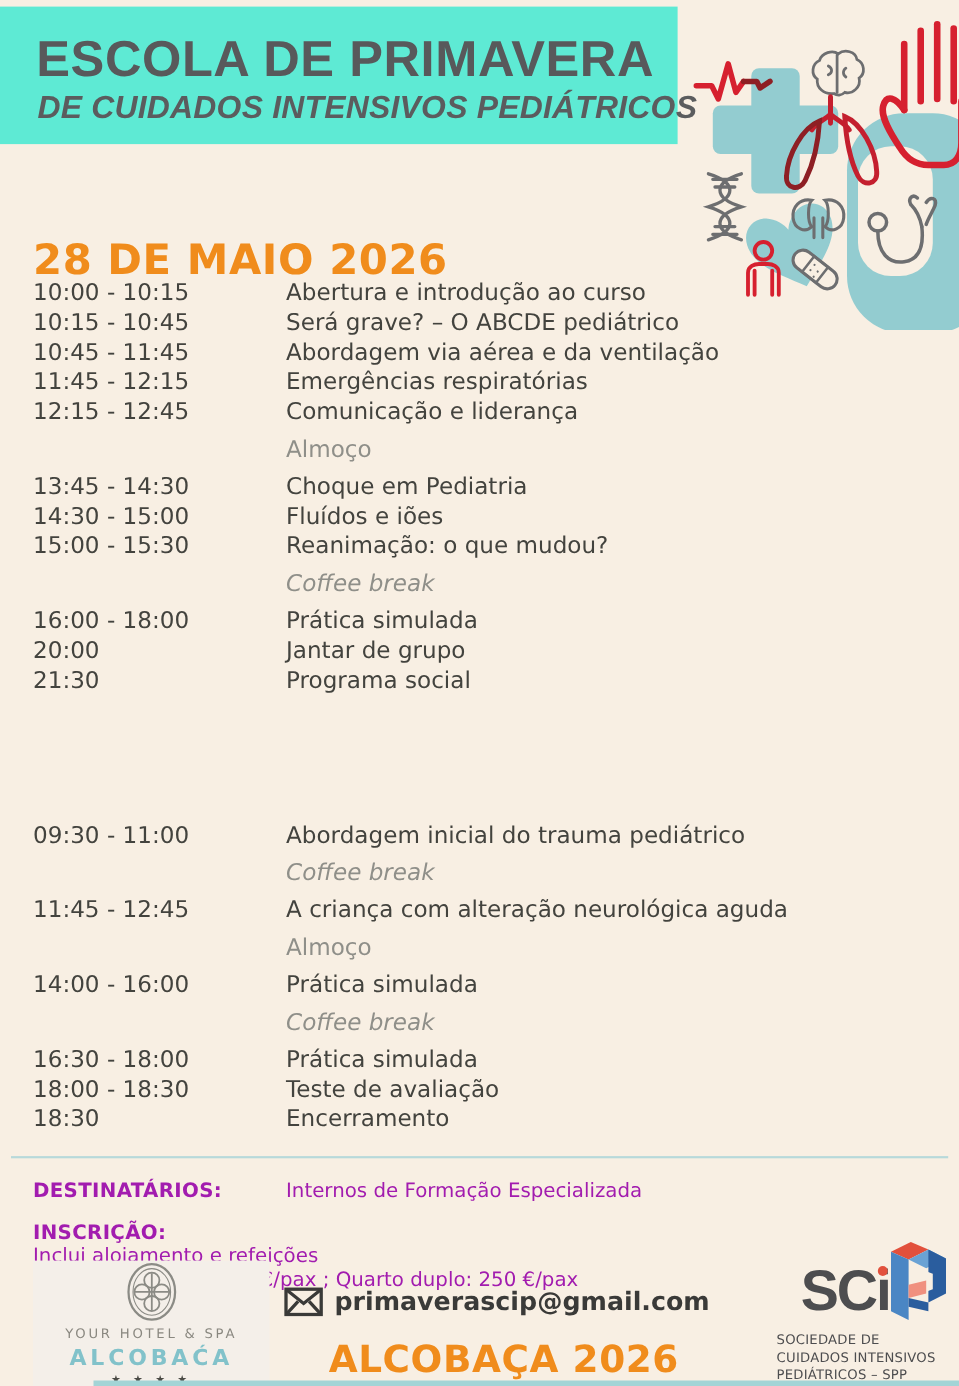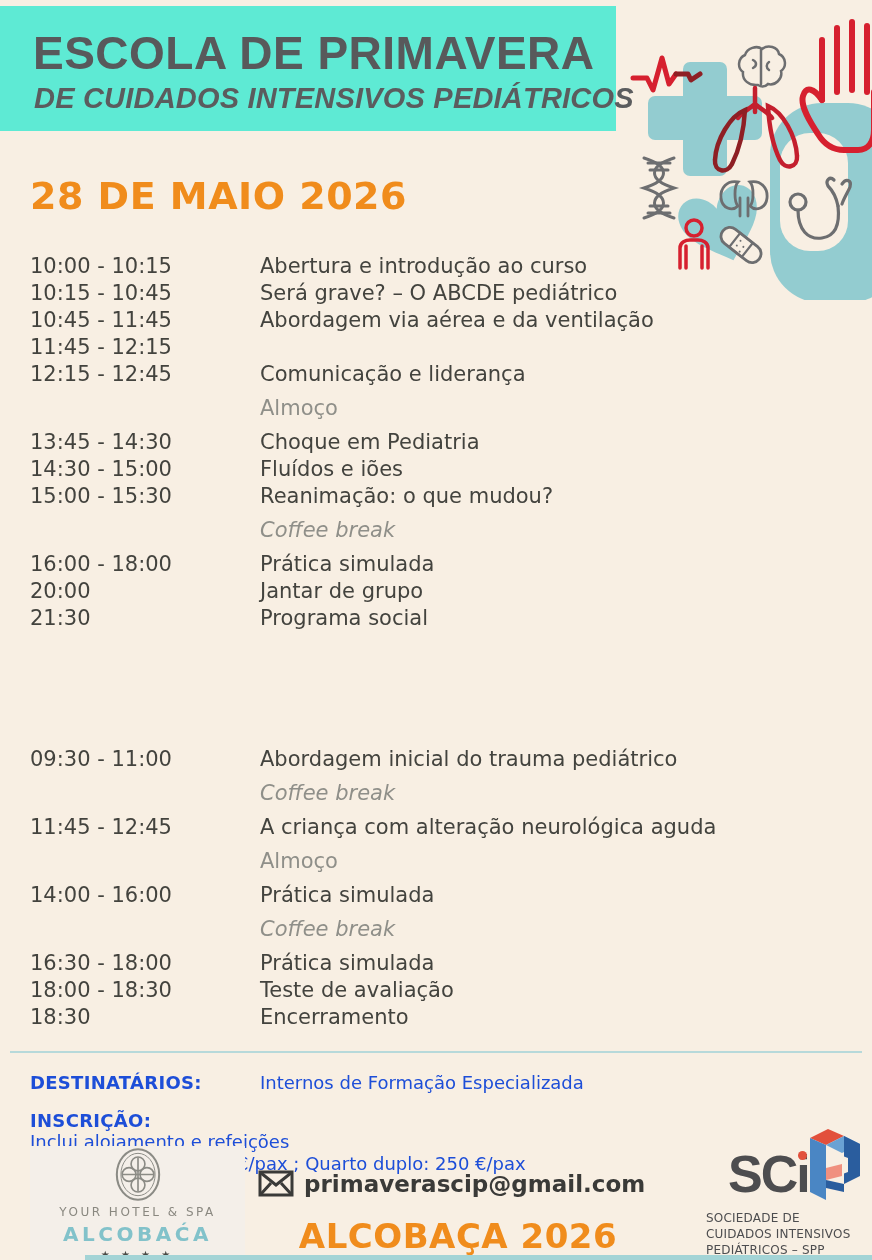--- a/index.html
+++ b/index.html
@@ -13,36 +13,36 @@
   .header-subtitle{position:absolute;left:34px;top:76px;font-family:"Liberation Sans",sans-serif;
     font-weight:bold;font-style:italic;font-size:29px;color:#5b5c5e;letter-spacing:.2px;white-space:nowrap;}
 
   
   .illustration{position:absolute;right:0;top:0;width:262px;height:300px;}
 
   
   .day-heading{position:absolute;font-weight:bold;font-size:38px;color:#f* ;}
   .h1{left:30px;top:174px;}
   .h2{left:30px;top:662px;}
-  .day-heading{color:#f08c1c;letter-spacing:.5px;white-space:nowrap;}
+  .day-heading{color:#f08c1c;letter-spacing:.5px;white-space:nowrap;margin-top:40px;}
   .rows{position:absolute;left:30px;width:820px;}
   .rows1{top:253px;}
   .rows2{top:746px;}
   .row{display:flex;line-height:27px;font-size:21px;color:#43433e;}
   .row .time{width:230px;flex-shrink:0;white-space:nowrap;}
   .row .session{flex:1;white-space:nowrap;}
   .row.break{margin:7px 0;color:#8f8f89;}
   .row.break .session{color:#8f8f89;}
   .row.italic .session{font-style:italic;}
 
   
   .separator{position:absolute;left:10px;top:1051px;width:852px;height:2px;background:#b7d9da;}
 
   
-  .info-row{position:absolute;left:30px;display:flex;font-size:18px;color:#1d4ed8;}
+  .info-row{position:absolute;left:30px;display:flex;font-size:18px;color:#a21caf;}
   .info-row .label{width:230px;flex-shrink:0;font-weight:bold;letter-spacing:.3px;}
   .info-row .value{line-height:22px;}
   .r-dest{top:1072px;}
   .r-insc{top:1110px;flex-direction:column;}
 
   
   .hotel-box{position:absolute;left:30px;top:1146px;width:215px;height:114px;background:#f4efe9;
     display:flex;flex-direction:column;align-items:center;}
   .hotel-line1{font-size:12px;letter-spacing:2.5px;color:#8a8880;margin-top:2px;white-space:nowrap;}
   .hotel-line2{font-size:20px;letter-spacing:3.5px;color:#82c2ca;font-weight:bold;margin-top:3px;white-space:nowrap;}
@@ -160,20 +160,21 @@
       <div class="row">
         <span class="time">10:15 - 10:45</span>
         <span class="session">Será grave? – O ABCDE pediátrico</span>
       </div>
       <div class="row">
         <span class="time">10:45 - 11:45</span>
         <span class="session">Abordagem via aérea e da ventilação</span>
       </div>
       <div class="row">
         <span class="time">11:45 - 12:15</span>
+        <span class="session">Emergências respiratórias</span>
       </div>
       <div class="row">
         <span class="time">12:15 - 12:45</span>
         <span class="session">Comunicação e liderança</span>
       </div>
       <div class="row break">
         <span class="time"></span>
         <span class="session">Almoço</span>
       </div>
       <div class="row">

